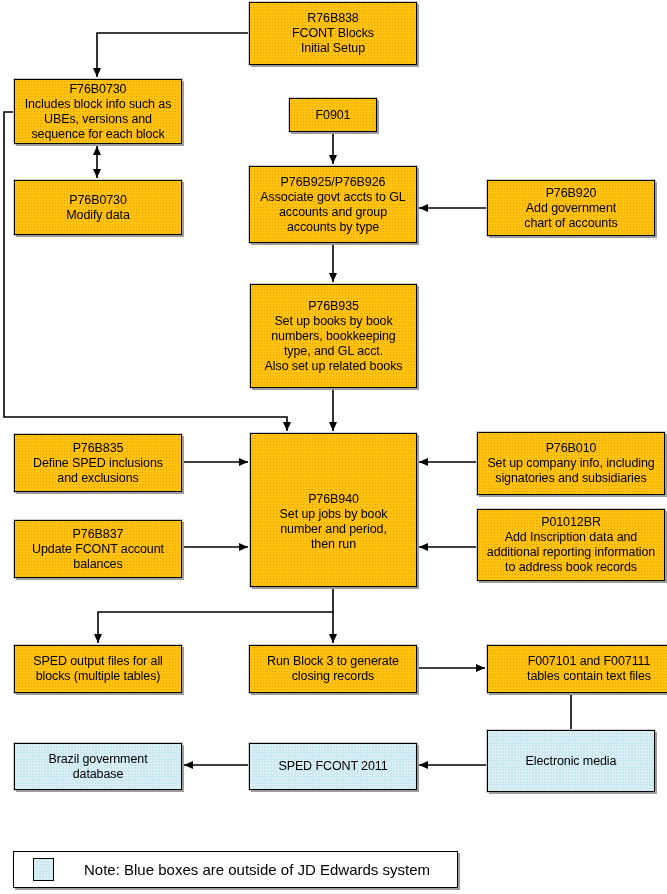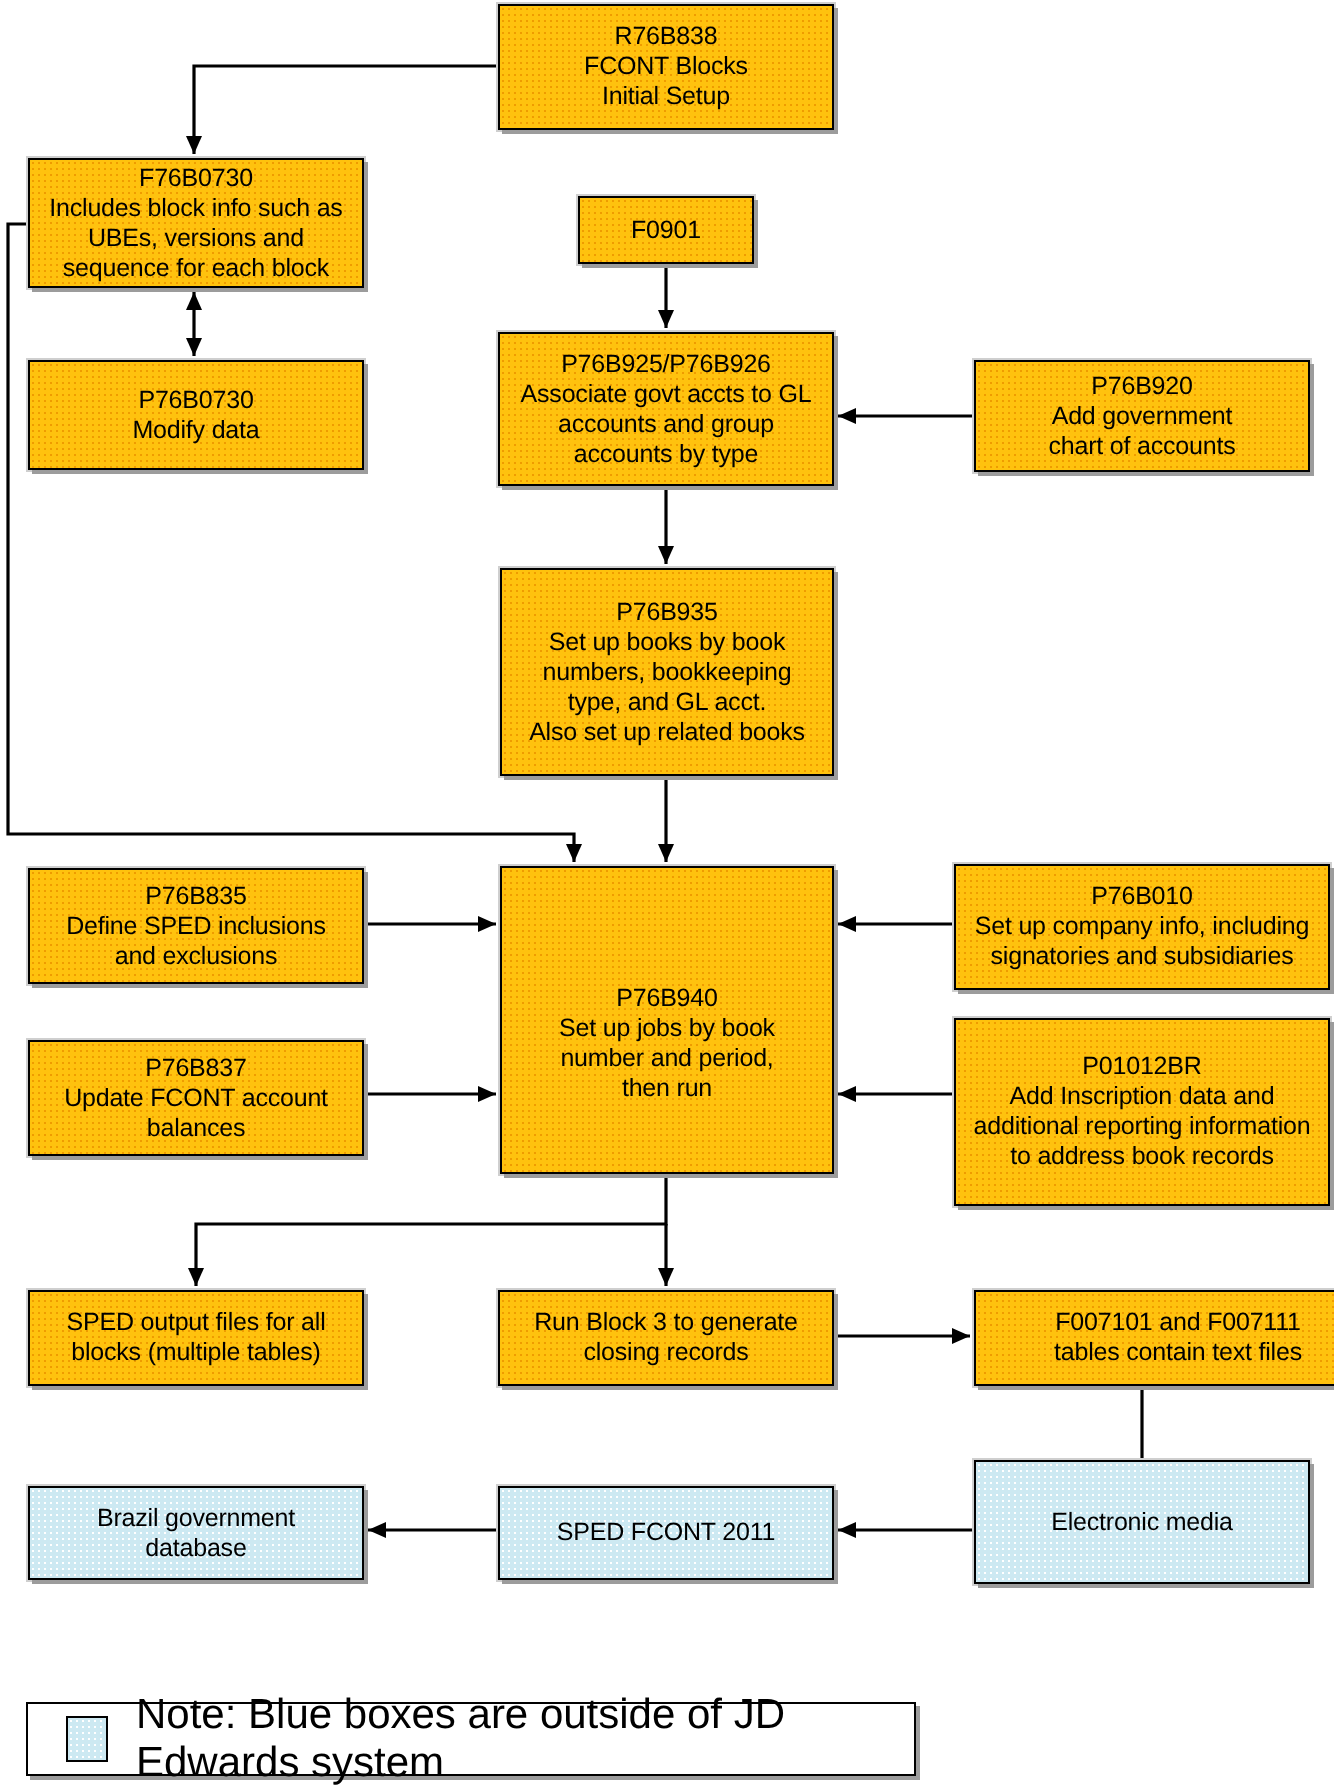--- a/index.html
+++ b/index.html
@@ -64,22 +64,22 @@
     align-items: center;
   }
   #note-swatch {
     position: absolute;
     left: 19px; top: 6px;
     width: 21px; height: 23px;
     box-sizing: border-box;
     border: 1px solid #000000;
   }
   #note-text {
-    margin-left: 54px;
-    font-size: 21px;
+    margin-left: 70px;
+    font-size: 15px;
     letter-spacing: 0;
   }
 </style>
 </head>
 <body>
 
 <div id="canvas">
 
   <svg id="connectors" width="667" height="894" viewBox="0 0 667 894" xmlns="http://www.w3.org/2000/svg">
     <defs>
@@ -150,21 +150,21 @@
 
   <div class="box process offset-down" style="left:250px; top:433px; width:167px; height:154px">P76B940
 Set up jobs by book
 number and period,
 then run</div>
 
   <div class="box process" style="left:477px; top:432px; width:188px; height:63px">P76B010
 Set up company info, including
 signatories and subsidiaries</div>
 
-  <div class="box process" style="left:477px; top:509px; width:188px; height:94px">P01012BR
+  <div class="box process" style="left:477px; top:509px; width:188px; height:72px">P01012BR
 Add Inscription data and
 additional reporting information
 to address book records</div>
 
   <div class="box process" style="left:14px; top:645px; width:168px; height:48px">SPED output files for all
 blocks (multiple tables)</div>
 
   <div class="box process" style="left:249px; top:645px; width:168px; height:48px">Run Block 3 to generate
 closing records</div>
 

